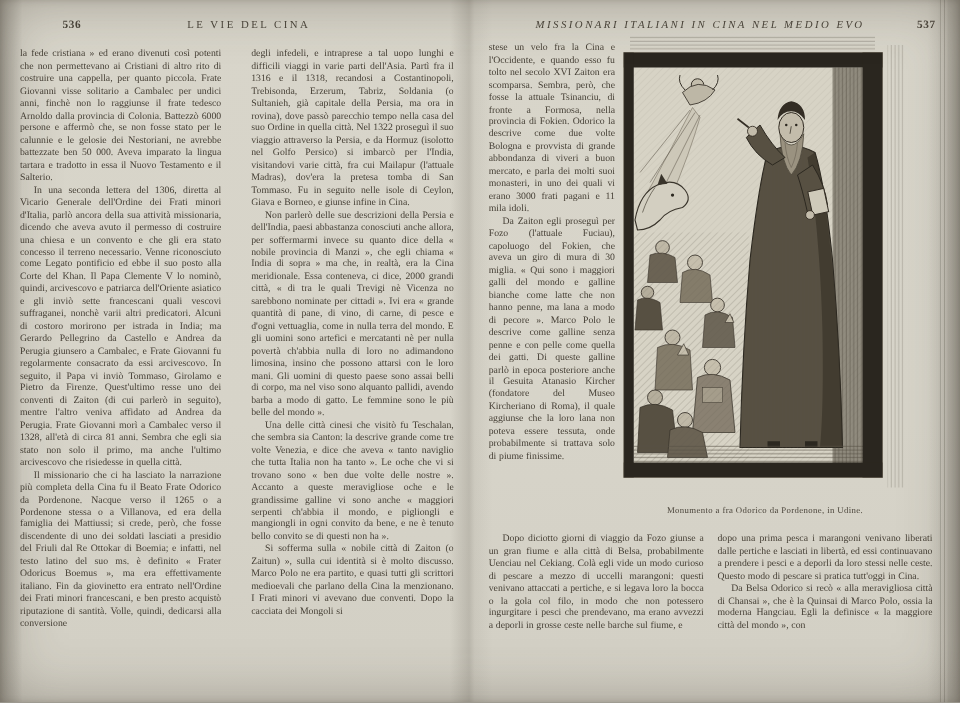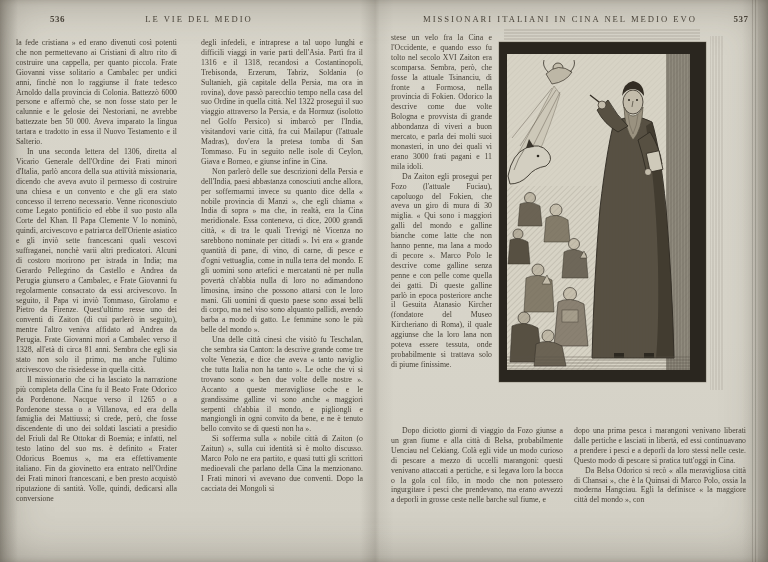--- a/index.html
+++ b/index.html
@@ -34,22 +34,22 @@
   .caption{position:absolute;font-size:7px;letter-spacing:.3px;color:#4a443a;text-align:center;}
 
   .illo{position:absolute;left:496px;top:26px;width:232px;height:374px;}
 </style>
 </head>
 <body>
 
 <div class="spread">
 
   <div class="pagenum" style="left:30px;top:14px;padding-left:20px;">536</div>
-  <div class="runhead" style="left:36px;top:14px;width:326px;">LE VIE DEL MEDIO</div>
-  <div class="runhead" style="left:398px;top:14px;width:324px;">MISSIONARI ITALIANI IN CINA NEL MEDIO EVO</div>
+  <div class="runhead" style="left:36px;top:14px;width:326px;">LE VIE DEL CINA</div>
+  <div class="runhead" style="left:398px;top:14px;width:324px;font-style:italic;">MISSIONARI ITALIANI IN CINA NEL MEDIO EVO</div>
   <div class="pagenum" style="left:726px;top:14px;width:30px;text-align:center;">537</div>
 
   <div class="col" style="left:16px;top:38px;width:161px;height:488px;">
     <p class="cont">la fede cristiana » ed erano divenuti così potenti che non permettevano ai Cristiani di altro rito di costruire una cappella, per quanto piccola. Frate Giovanni visse solitario a Cambalec per undici anni, finchè non lo raggiunse il frate tedesco Arnoldo dalla provincia di Colonia. Battezzò 6000 persone e affermò che, se non fosse stato per le calunnie e le gelosie dei Nestoriani, ne avrebbe battezzate ben 50 000. Aveva imparato la lingua tartara e tradotto in essa il Nuovo Testamento e il Salterio.</p>
     <p>In una seconda lettera del 1306, diretta al Vicario Generale dell'Ordine dei Frati minori d'Italia, parlò ancora della sua attività missionaria, dicendo che aveva avuto il permesso di costruire una chiesa e un convento e che gli era stato concesso il terreno necessario. Venne riconosciuto come Legato pontificio ed ebbe il suo posto alla Corte del Khan. Il Papa Clemente V lo nominò, quindi, arcivescovo e patriarca dell'Oriente asiatico e gli inviò sette francescani quali vescovi suffraganei, nonchè varii altri predicatori. Alcuni di costoro morirono per istrada in India; ma Gerardo Pellegrino da Castello e Andrea da Perugia giunsero a Cambalec, e Frate Giovanni fu regolarmente consacrato da essi arcivescovo. In seguito, il Papa vi inviò Tommaso, Girolamo e Pietro da Firenze. Quest'ultimo resse uno dei conventi di Zaiton (di cui parlerò in seguito), mentre l'altro veniva affidato ad Andrea da Perugia. Frate Giovanni morì a Cambalec verso il 1328, all'età di circa 81 anni. Sembra che egli sia stato non solo il primo, ma anche l'ultimo arcivescovo che risiedesse in quella città.</p>
     <p>Il missionario che ci ha lasciato la narrazione più completa della Cina fu il Beato Frate Odorico da Pordenone. Nacque verso il 1265 o a Pordenone stessa o a Villanova, ed era della famiglia dei Mattiussi; si crede, però, che fosse discendente di uno dei soldati lasciati a presidio del Friuli dal Re Ottokar di Boemia; e infatti, nel testo latino del suo ms. è definito « Frater Odoricus Boemus », ma era effettivamente italiano. Fin da giovinetto era entrato nell'Ordine dei Frati minori francescani, e ben presto acquistò riputazione di santità. Volle, quindi, dedicarsi alla conversione</p>
   </div>
   <div class="col" style="left:201px;top:38px;width:162px;height:488px;">
     <p class="cont">degli infedeli, e intraprese a tal uopo lunghi e difficili viaggi in varie parti dell'Asia. Partì fra il 1316 e il 1318, recandosi a Costantinopoli, Trebisonda, Erzerum, Tabriz, Soldania (o Sultanieh, già capitale della Persia, ma ora in rovina), dove passò parecchio tempo nella casa del suo Ordine in quella città. Nel 1322 proseguì il suo viaggio attraverso la Persia, e da Hormuz (isolotto nel Golfo Persico) si imbarcò per l'India, visitandovi varie città, fra cui Mailapur (l'attuale Madras), dov'era la pretesa tomba di San Tommaso. Fu in seguito nelle isole di Ceylon, Giava e Borneo, e giunse infine in Cina.</p>
     <p>Non parlerò delle sue descrizioni della Persia e dell'India, paesi abbastanza conosciuti anche allora, per soffermarmi invece su quanto dice della « nobile provincia di Manzi », che egli chiama « India di sopra » ma che, in realtà, era la Cina meridionale. Essa conteneva, ci dice, 2000 grandi città, « di tra le quali Trevigi nè Vicenza no sarebbono nominate per cittadi ». Ivi era « grande quantità di pane, di vino, di carne, di pesce e d'ogni vettuaglia, come in nulla terra del mondo. E gli uomini sono artefici e mercatanti nè per nulla povertà ch'abbia nulla di loro no adimandono limosina, insino che possono attarsi con le loro mani. Gli uomini di questo paese sono assai belli di corpo, ma nel viso sono alquanto pallidi, avendo barba a modo di gatto. Le femmine sono le più belle del mondo ».</p>
@@ -171,20 +171,21 @@
       <rect x="3" y="16" width="207" height="12" fill="#2a261f"></rect>
       <rect x="3" y="16" width="8" height="340" fill="#2a261f"></rect>
       <rect x="194" y="16" width="16" height="340" fill="#2a261f"></rect>
       <rect x="3" y="344" width="207" height="12" fill="#2a261f"></rect>
       <rect x="3" y="16" width="207" height="340" fill="none" stroke="#57504280" stroke-width="0.8"></rect>
     </g>
 
     <rect x="214" y="10" width="14" height="354" fill="url(#hatchV)" opacity="0.35"></rect>
   </svg>
 
+  <div class="caption" style="left:486px;top:404px;width:252px;">Monumento a fra Odorico da Pordenone, in Udine.</div>
 
   <div class="col" style="left:391px;top:426px;width:172px;height:102px;">
     <p>Dopo diciotto giorni di viaggio da Fozo giunse a un gran fiume e alla città di Belsa, probabilmente Uenciau nel Cekiang. Colà egli vide un modo curioso di pescare a mezzo di uccelli marangoni: questi venivano attaccati a pertiche, e si legava loro la bocca o la gola col filo, in modo che non potessero ingurgitare i pesci che prendevano, ma erano avvezzi a deporli in grosse ceste nelle barche sul fiume, e</p>
   </div>
   <div class="col" style="left:574px;top:426px;width:172px;height:102px;">
     <p class="cont">dopo una prima pesca i marangoni venivano liberati dalle pertiche e lasciati in libertà, ed essi continuavano a prendere i pesci e a deporli da loro stessi nelle ceste. Questo modo di pescare si pratica tutt'oggi in Cina.</p>
     <p>Da Belsa Odorico si recò « alla meravigliosa città di Chansai », che è la Quinsai di Marco Polo, ossia la moderna Hangciau. Egli la definisce « la maggiore città del mondo », con</p>
   </div>
 
   <div class="gutter"></div>

